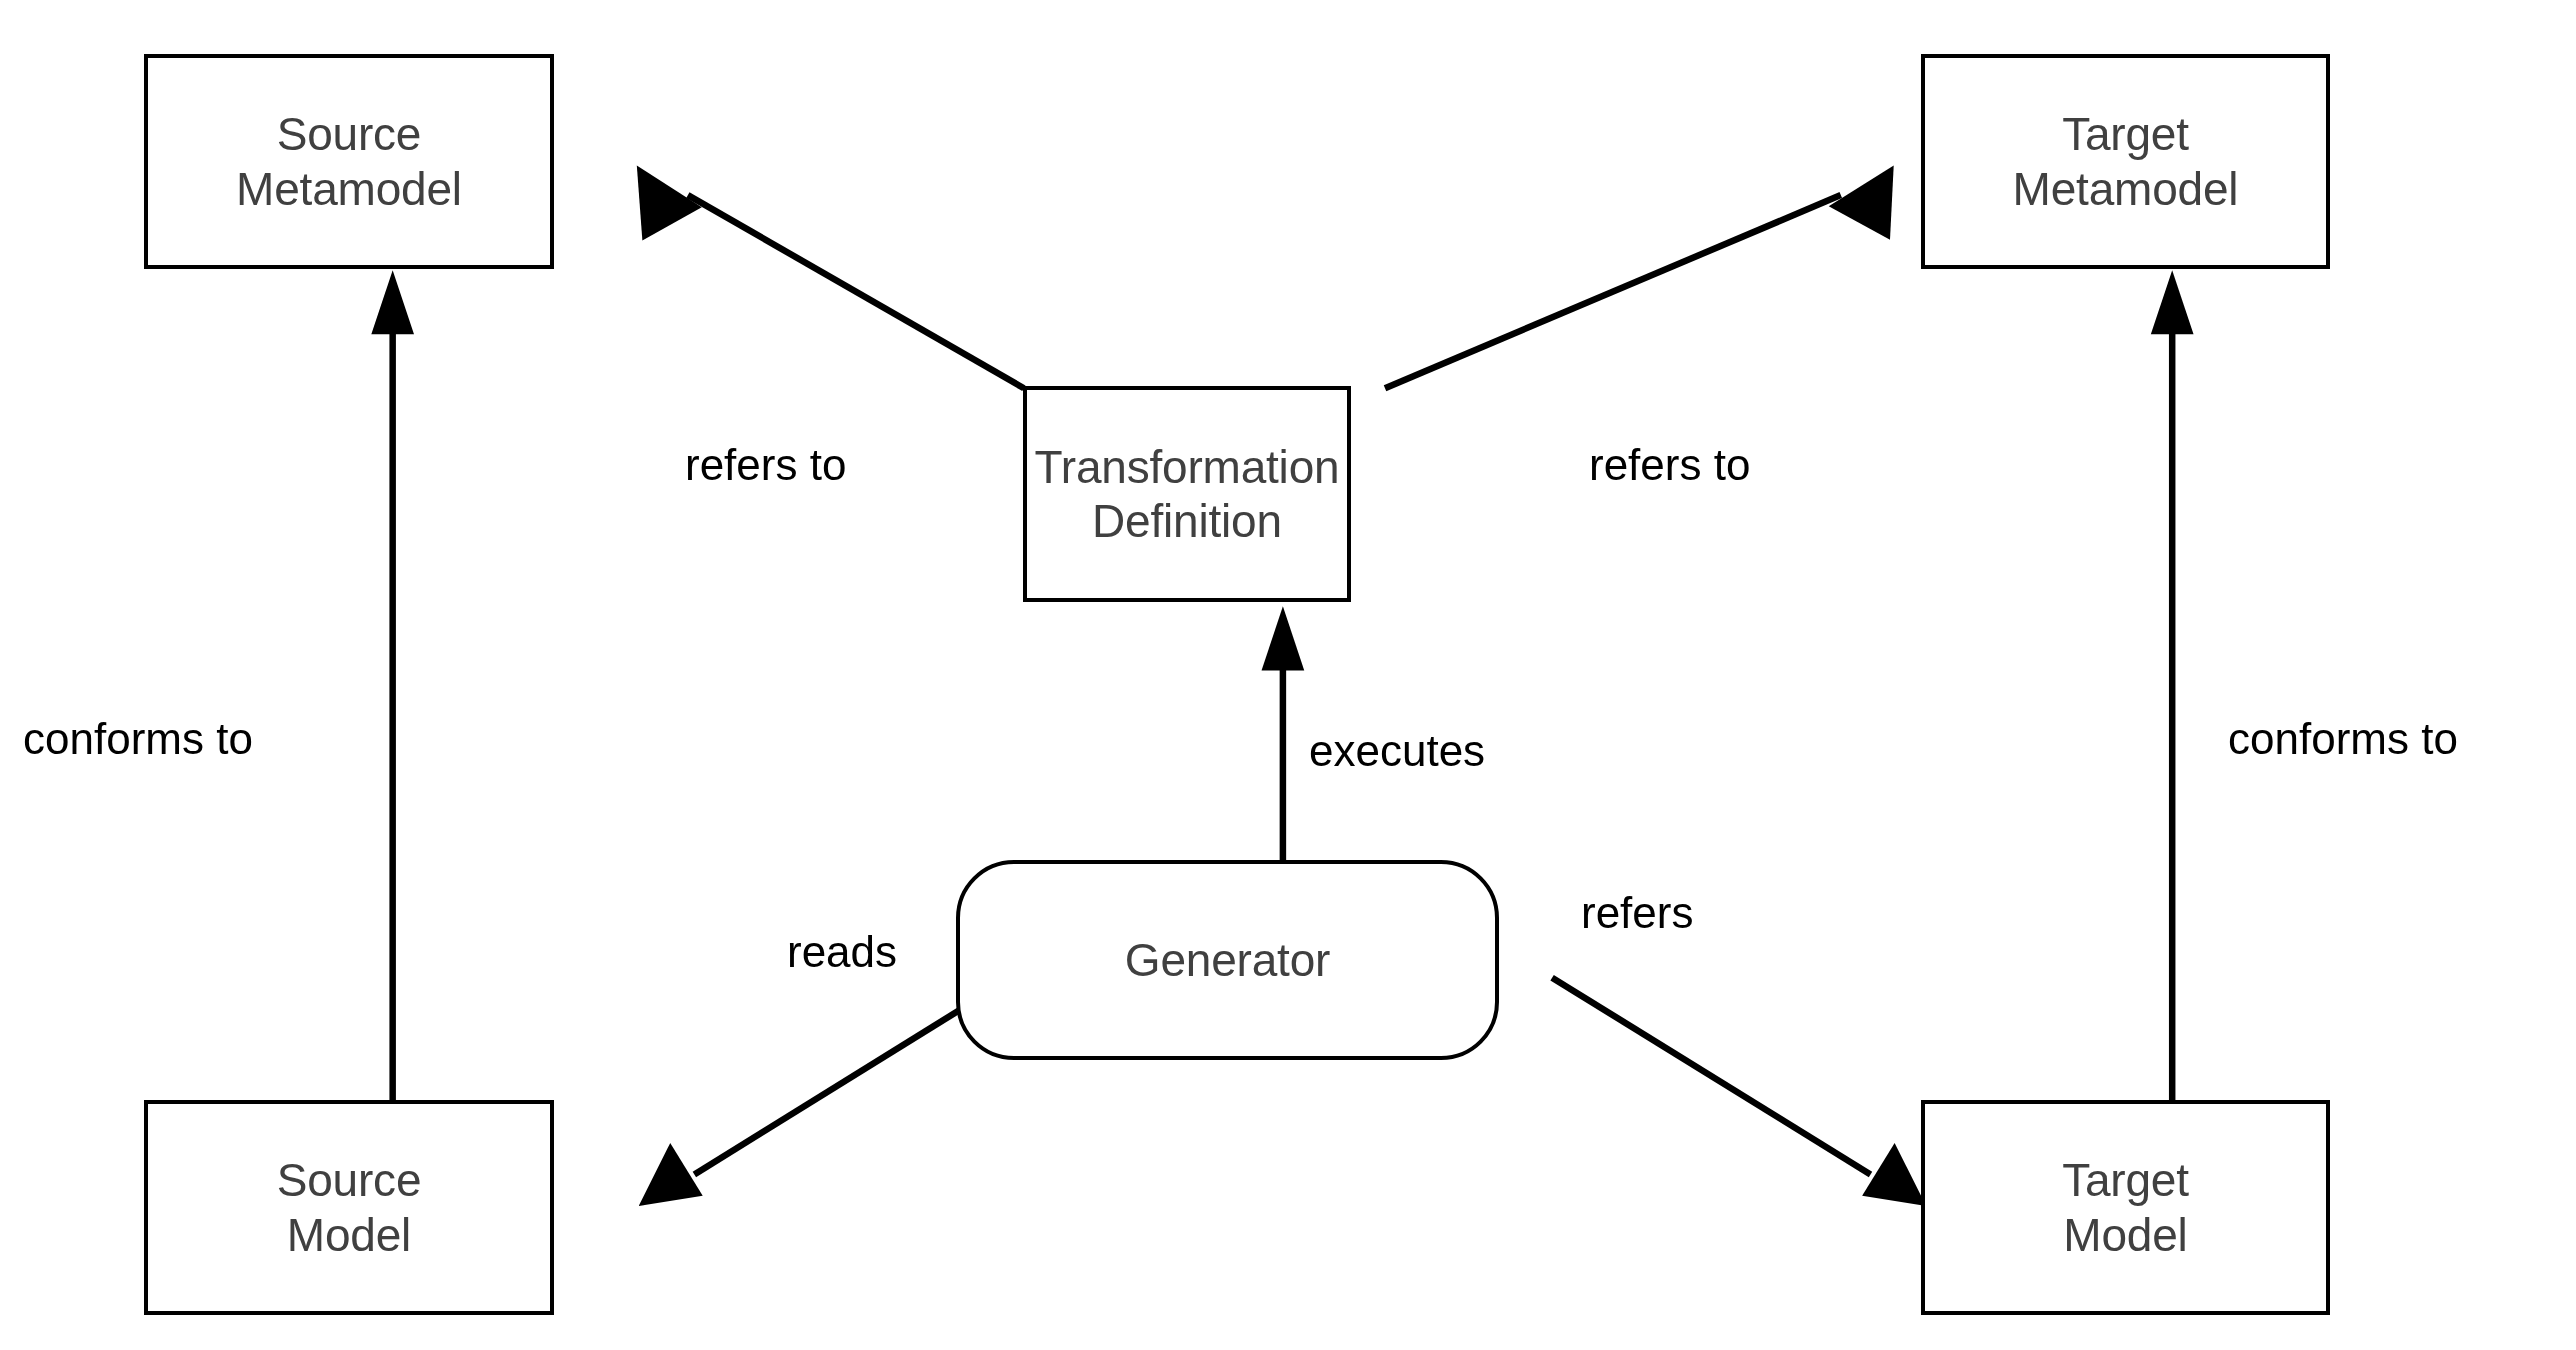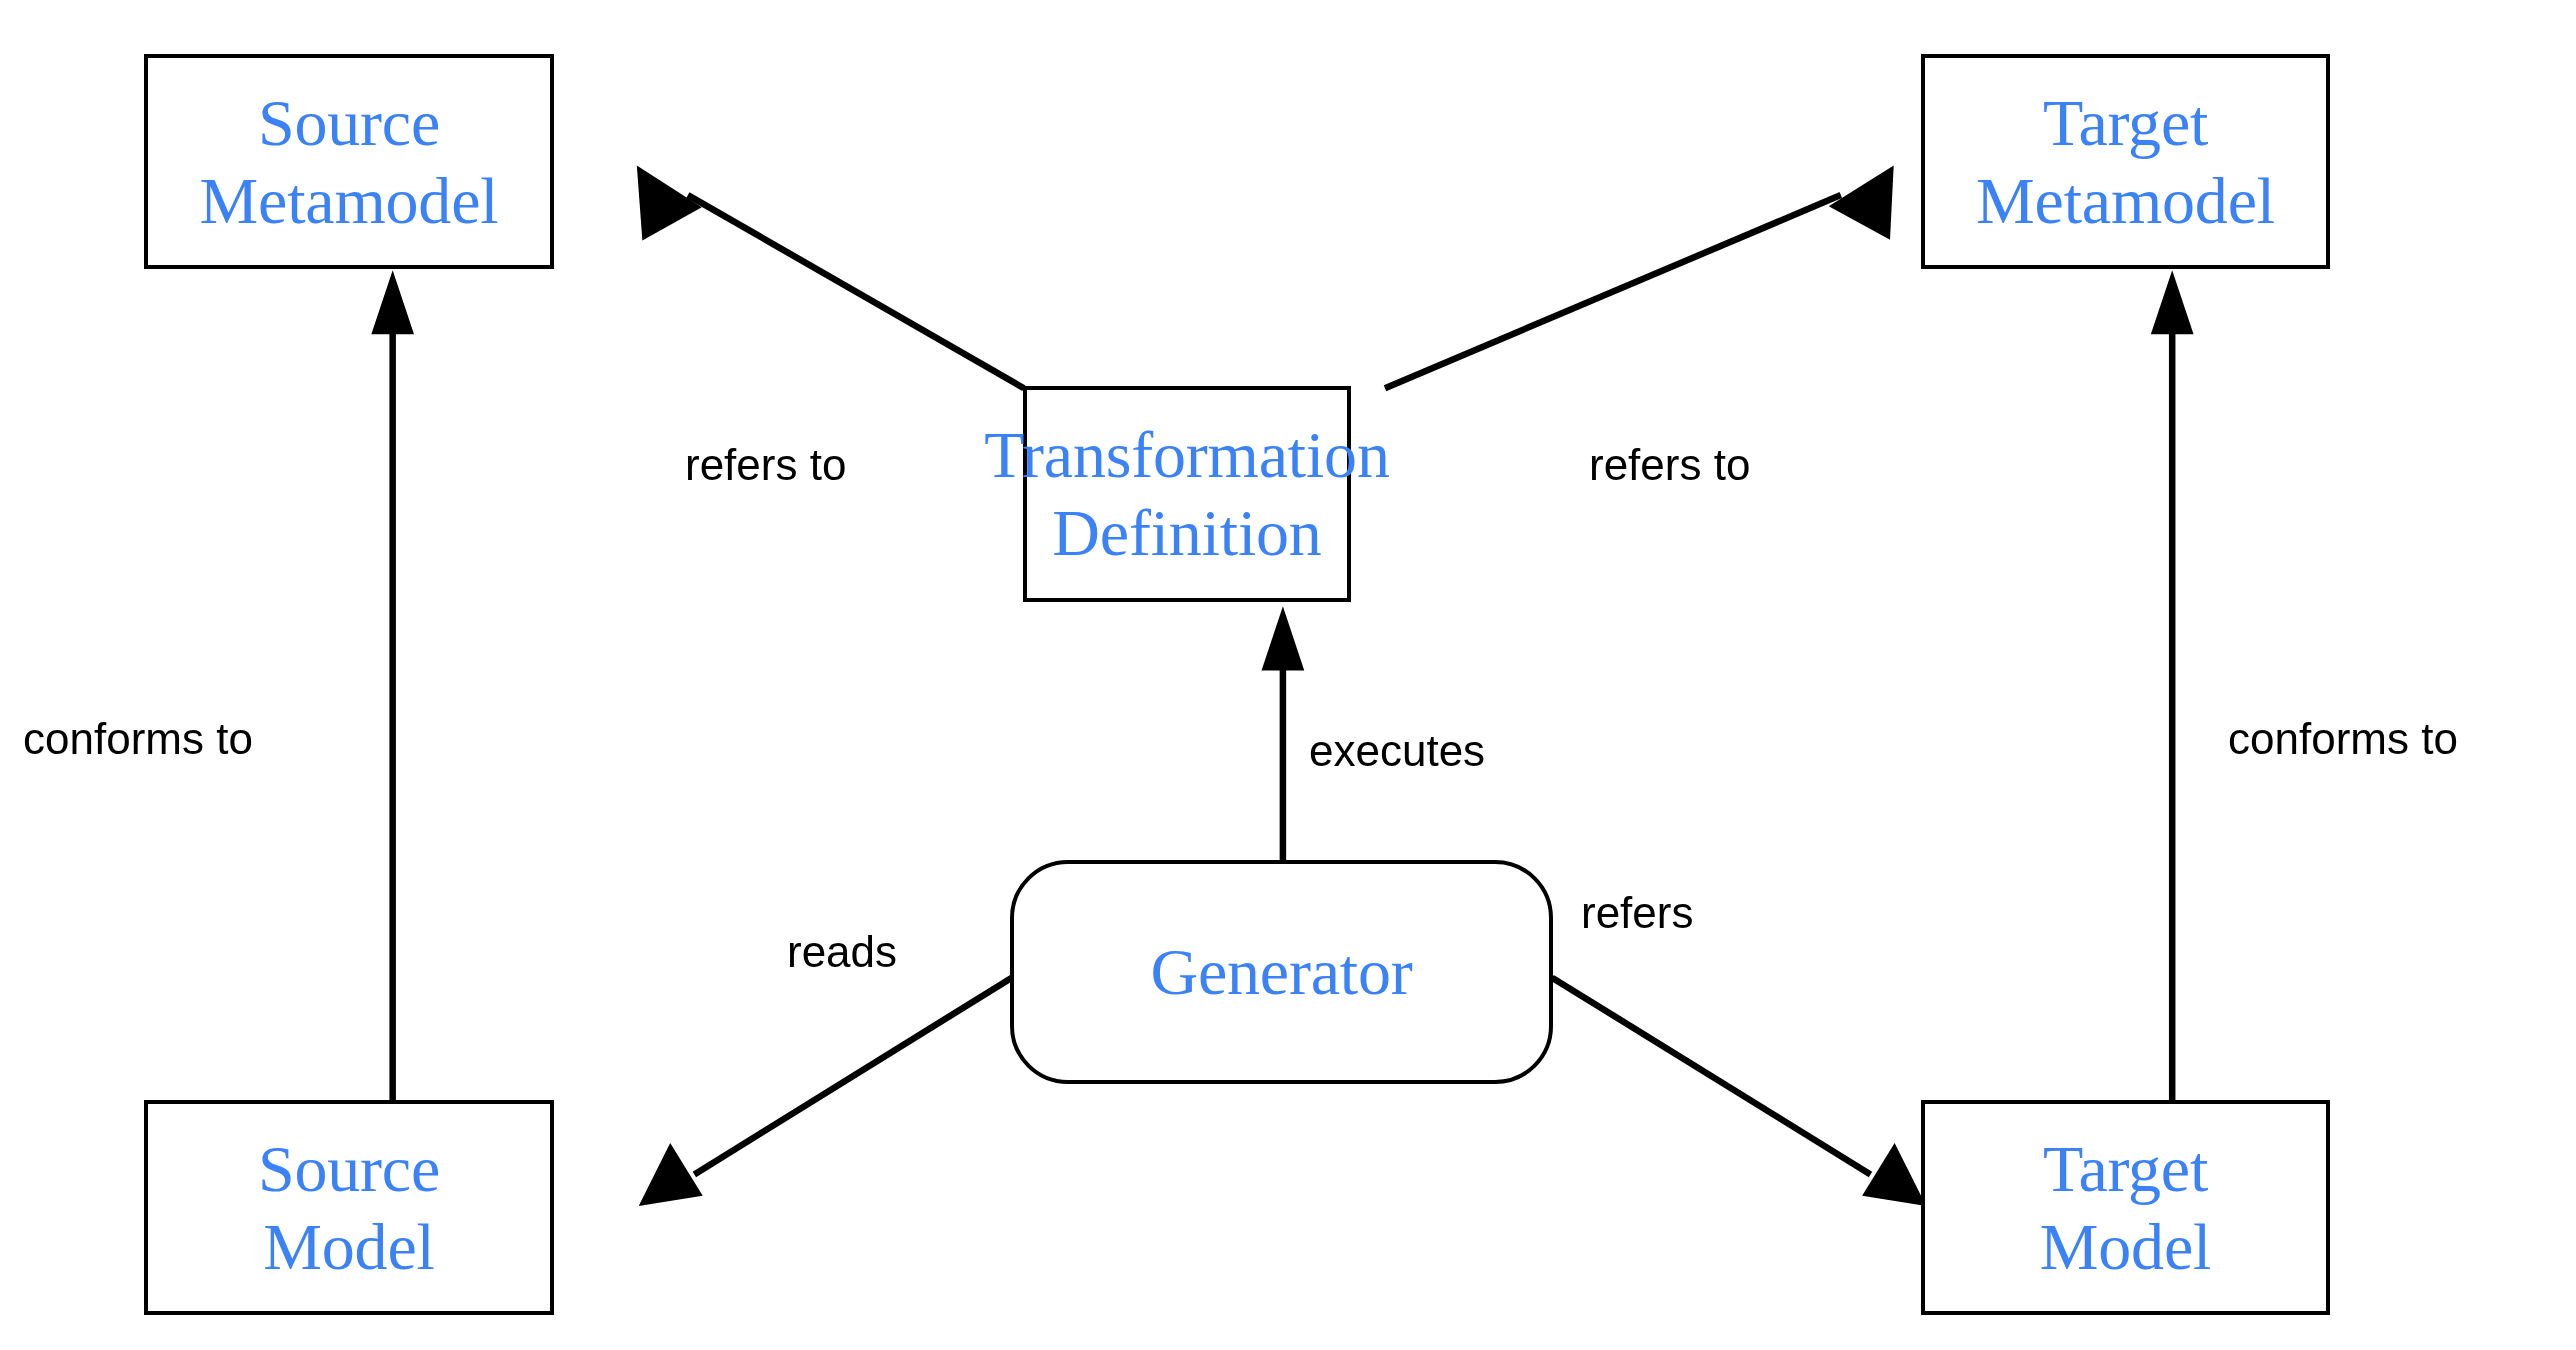--- a/index.html
+++ b/index.html
@@ -31,26 +31,25 @@
     background: #ffffff;
     display: flex;
     align-items: center;
     justify-content: center;
     text-align: center;
   }
   .node-box.rounded {
     border-radius: 58px;
   }
   .node-label {
-    font-size: 66px;
+    font-size: 46px;
     line-height: 1.18;
-    color: #3b82f6;
+    color: #404040;
     white-space: pre-line;
     letter-spacing: -0.2px;
-    font-family: Liberation Serif, serif;
   }
   .edge-label {
     position: absolute;
     font-size: 44px;
     line-height: 1;
     color: #000000;
     white-space: nowrap;
   }
 </style>
 </head>
@@ -105,21 +104,21 @@
   <div class="node-box" style="left:1921px; top:54px; width:409px; height:215px;">
     <span class="node-label">Target
 Metamodel</span>
   </div>
 
   <div class="node-box" style="left:1023px; top:386px; width:328px; height:216px;">
     <span class="node-label">Transformation
 Definition</span>
   </div>
 
-  <div class="node-box rounded" style="left:1010px; top:860px; width:543px; height:224px;align-items:center;">
+  <div class="node-box rounded" style="left:956px; top:860px; width:543px; height:200px;align-items:center;">
     <span class="node-label">Generator</span>
   </div>
 
   <div class="node-box" style="left:144px; top:1100px; width:410px; height:215px;">
     <span class="node-label">Source
 Model</span>
   </div>
 
   <div class="node-box" style="left:1921px; top:1100px; width:409px; height:215px;">
     <span class="node-label">Target

